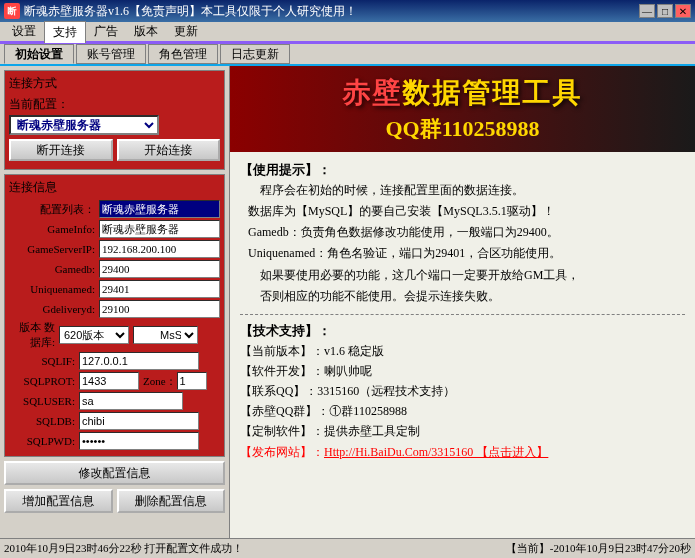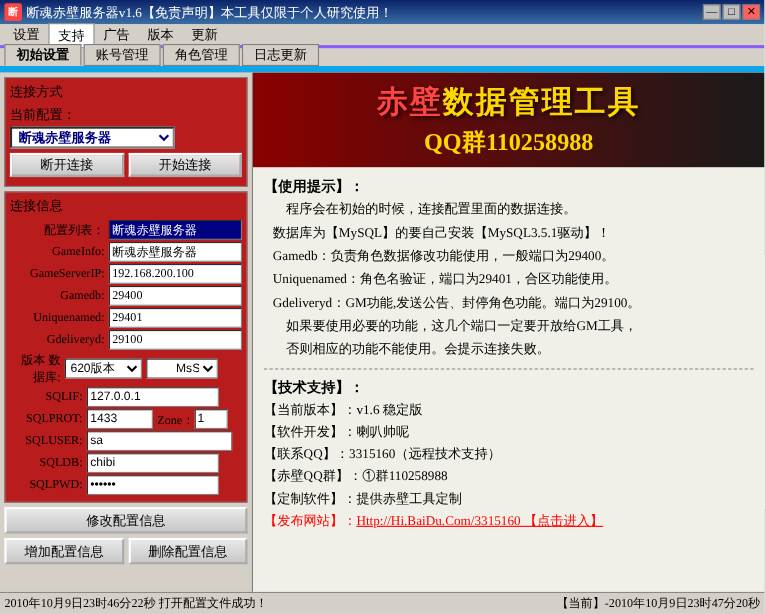--- a/index.html
+++ b/index.html
@@ -79,21 +79,21 @@
       color: black;
     }
 
     
     .tab-bar {
       background: #d4d0c8;
       height: 22px;
       display: flex;
       align-items: flex-end;
       padding: 0 4px;
-      border-bottom: 6px solid #0ea5e9;
+      border-bottom: 2px solid #0ea5e9;
     }
     .tab {
       padding: 2px 10px;
       cursor: pointer;
       font-size: 12px;
       border: 1px solid #808080;
       background: #d4d0c8;
       margin-right: 2px;
       height: 20px;
       display: flex;
@@ -434,21 +434,21 @@
 
       <div class="sql-row">
         <span class="sql-label">SQLPROT:</span>
         <input class="sql-input" style="width: 60px;" value="1433">
         <span class="zone-label">Zone：</span>
         <input class="zone-input" value="1" style="">
       </div>
 
       <div class="sql-row">
         <span class="sql-label">SQLUSER:</span>
-        <input class="sql-input" style="width: 132px;" value="sa">
+        <input class="sql-input" style="width: 104px;" value="sa">
       </div>
 
       <div class="sql-row">
         <span class="sql-label">SQLDB:</span>
         <input class="sql-input" style="width: 120px;" value="chibi">
       </div>
 
       <div class="sql-row">
         <span class="sql-label">SQLPWD:</span>
         <input class="sql-input" style="width: 120px;" type="password" value="123456">
@@ -477,21 +477,20 @@
     </div>
 
     <div class="right-content">
 
       <div class="tip-section">
         <div class="tip-title">【使用提示】：</div>
         <div class="tip-indent">程序会在初始的时候，连接配置里面的数据连接。</div>
         <div class="tip-line">数据库为【MySQL】的要自己安装【MySQL3.5.1驱动】！</div>
         <div class="tip-line">Gamedb：负责角色数据修改功能使用，一般端口为29400。</div>
         <div class="tip-line">Uniquenamed：角色名验证，端口为29401，合区功能使用。</div>
-        <div class="tip-line">Gdeliveryd：GM功能,发送公告、封停角色功能。端口为29100。</div>
         <div class="tip-indent">如果要使用必要的功能，这几个端口一定要开放给GM工具，</div>
         <div class="tip-indent">否则相应的功能不能使用。会提示连接失败。</div>
       </div>
 
       <hr class="divider">
 
       <div class="support-section">
         <div class="support-title">【技术支持】：</div>
         <div class="support-line">
           <span>【当前版本】：</span><span>v1.6 稳定版</span>

